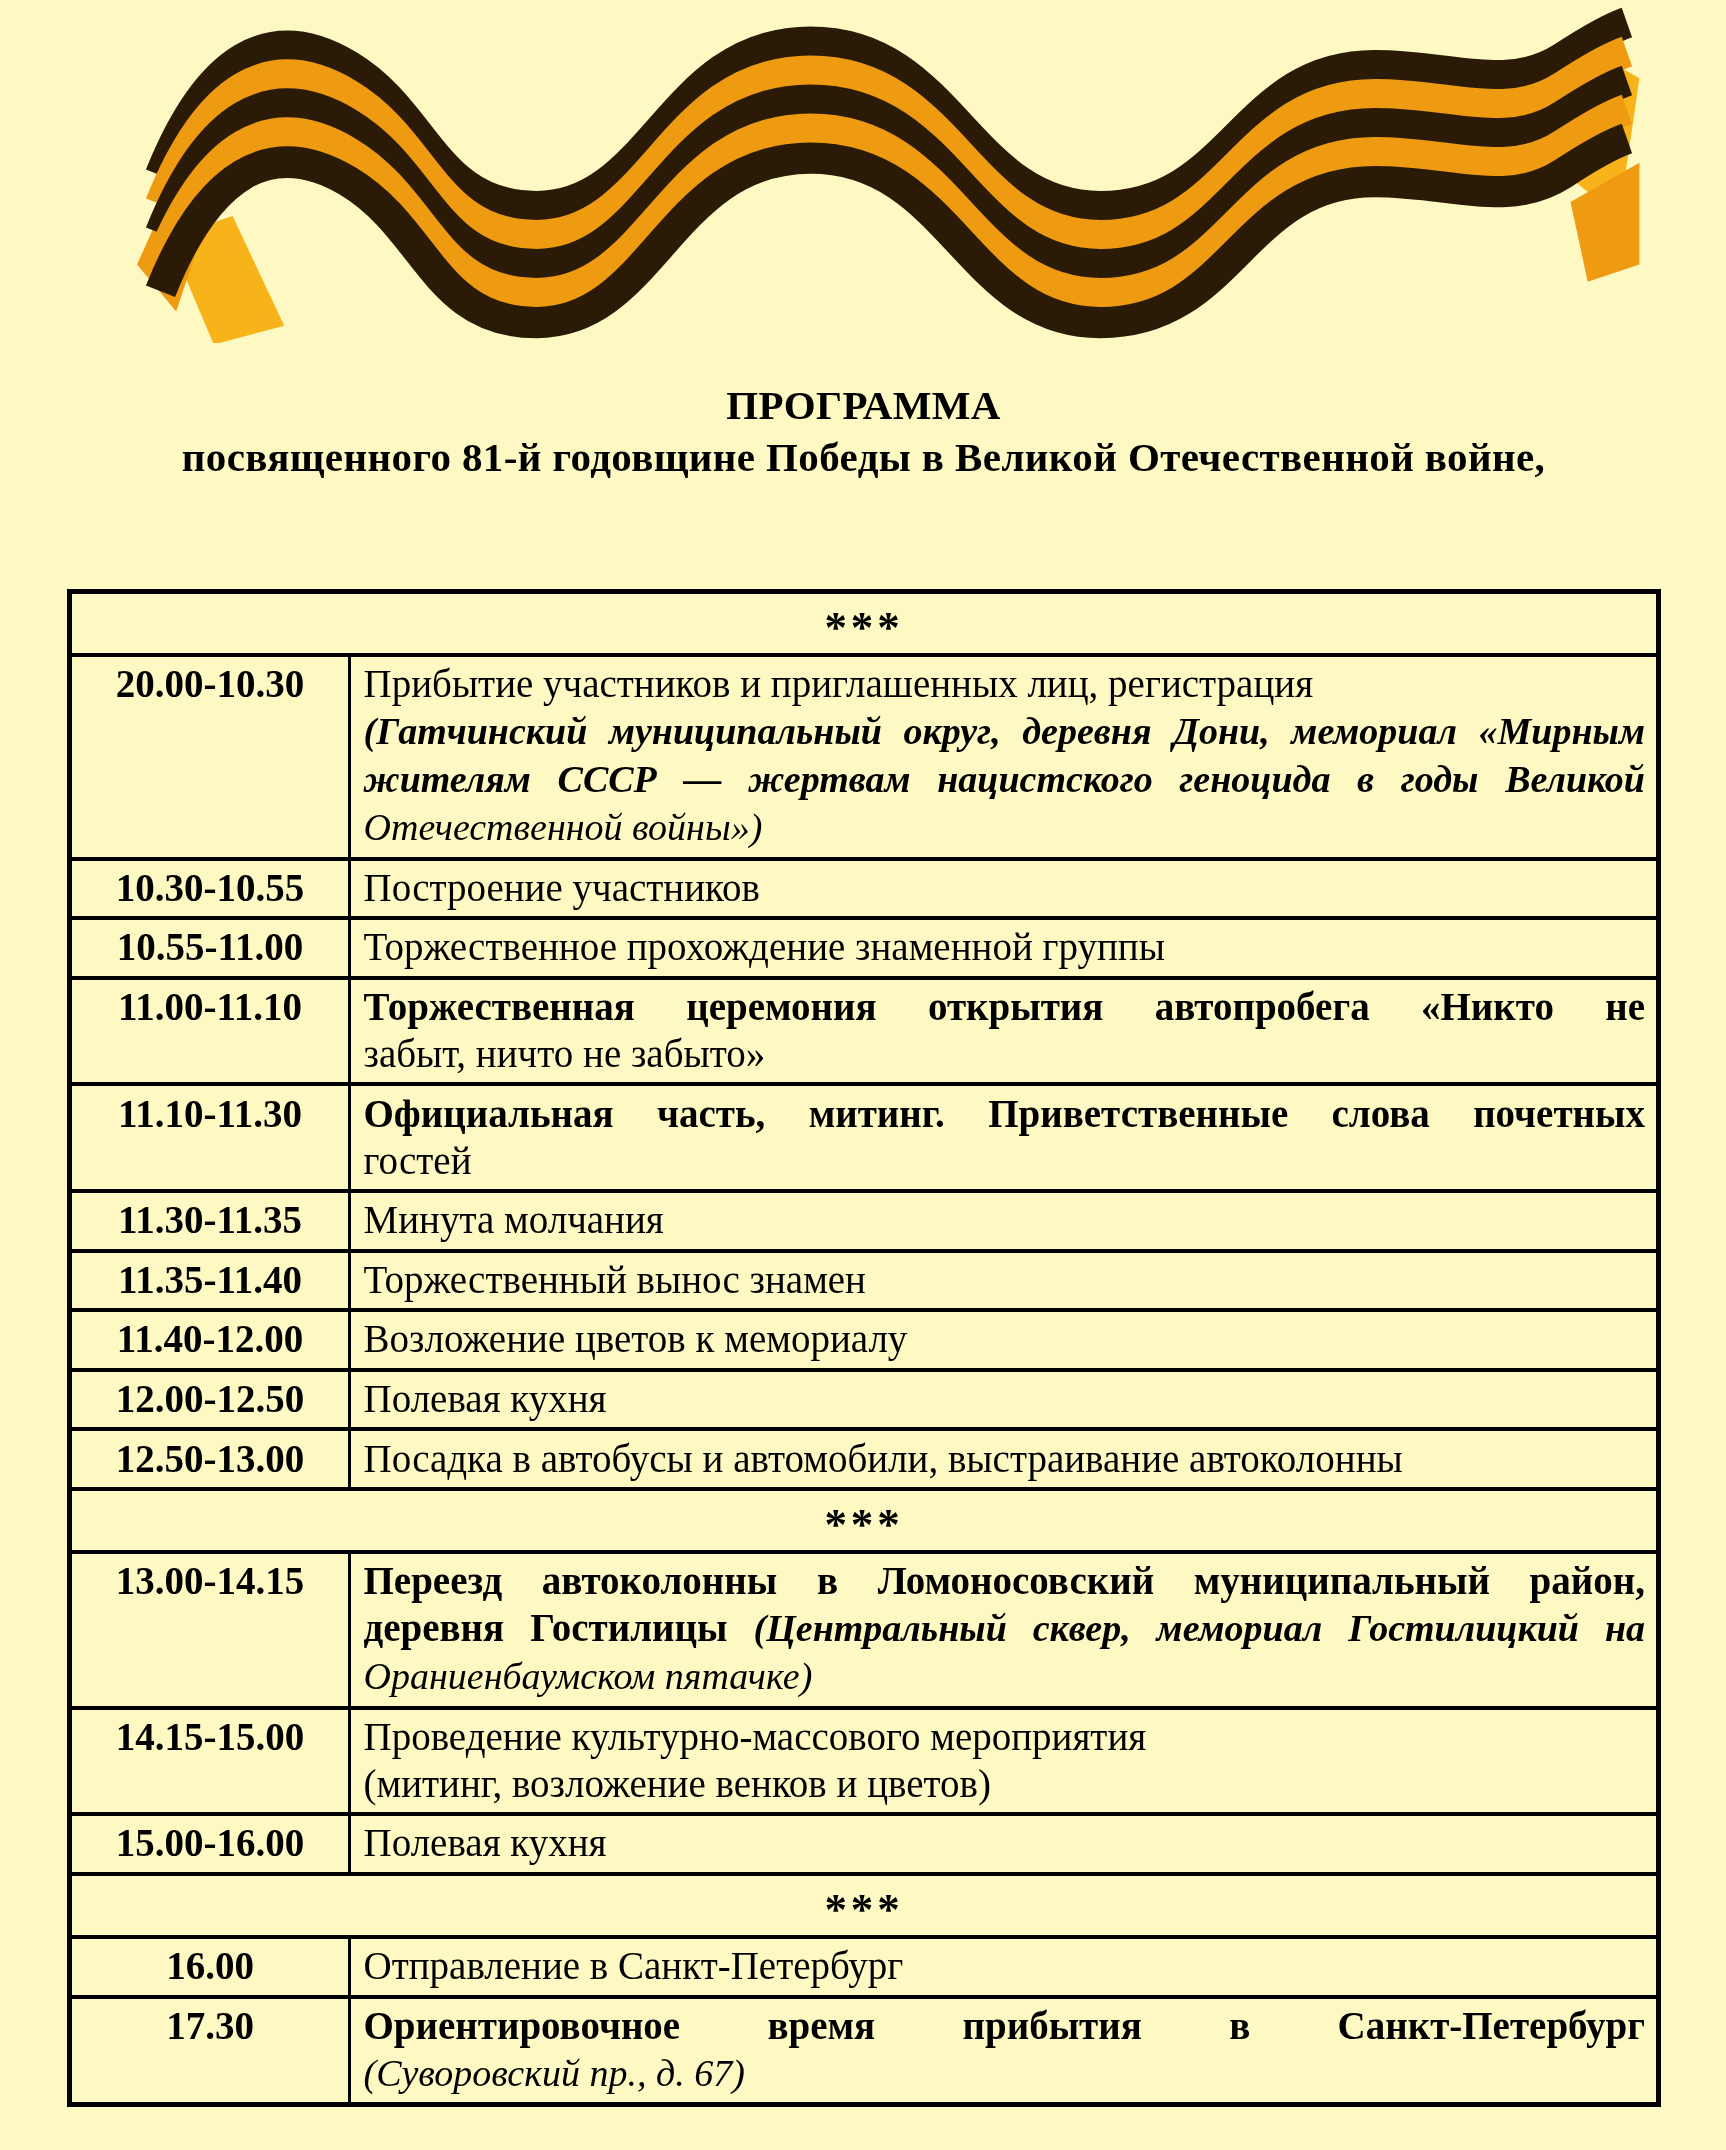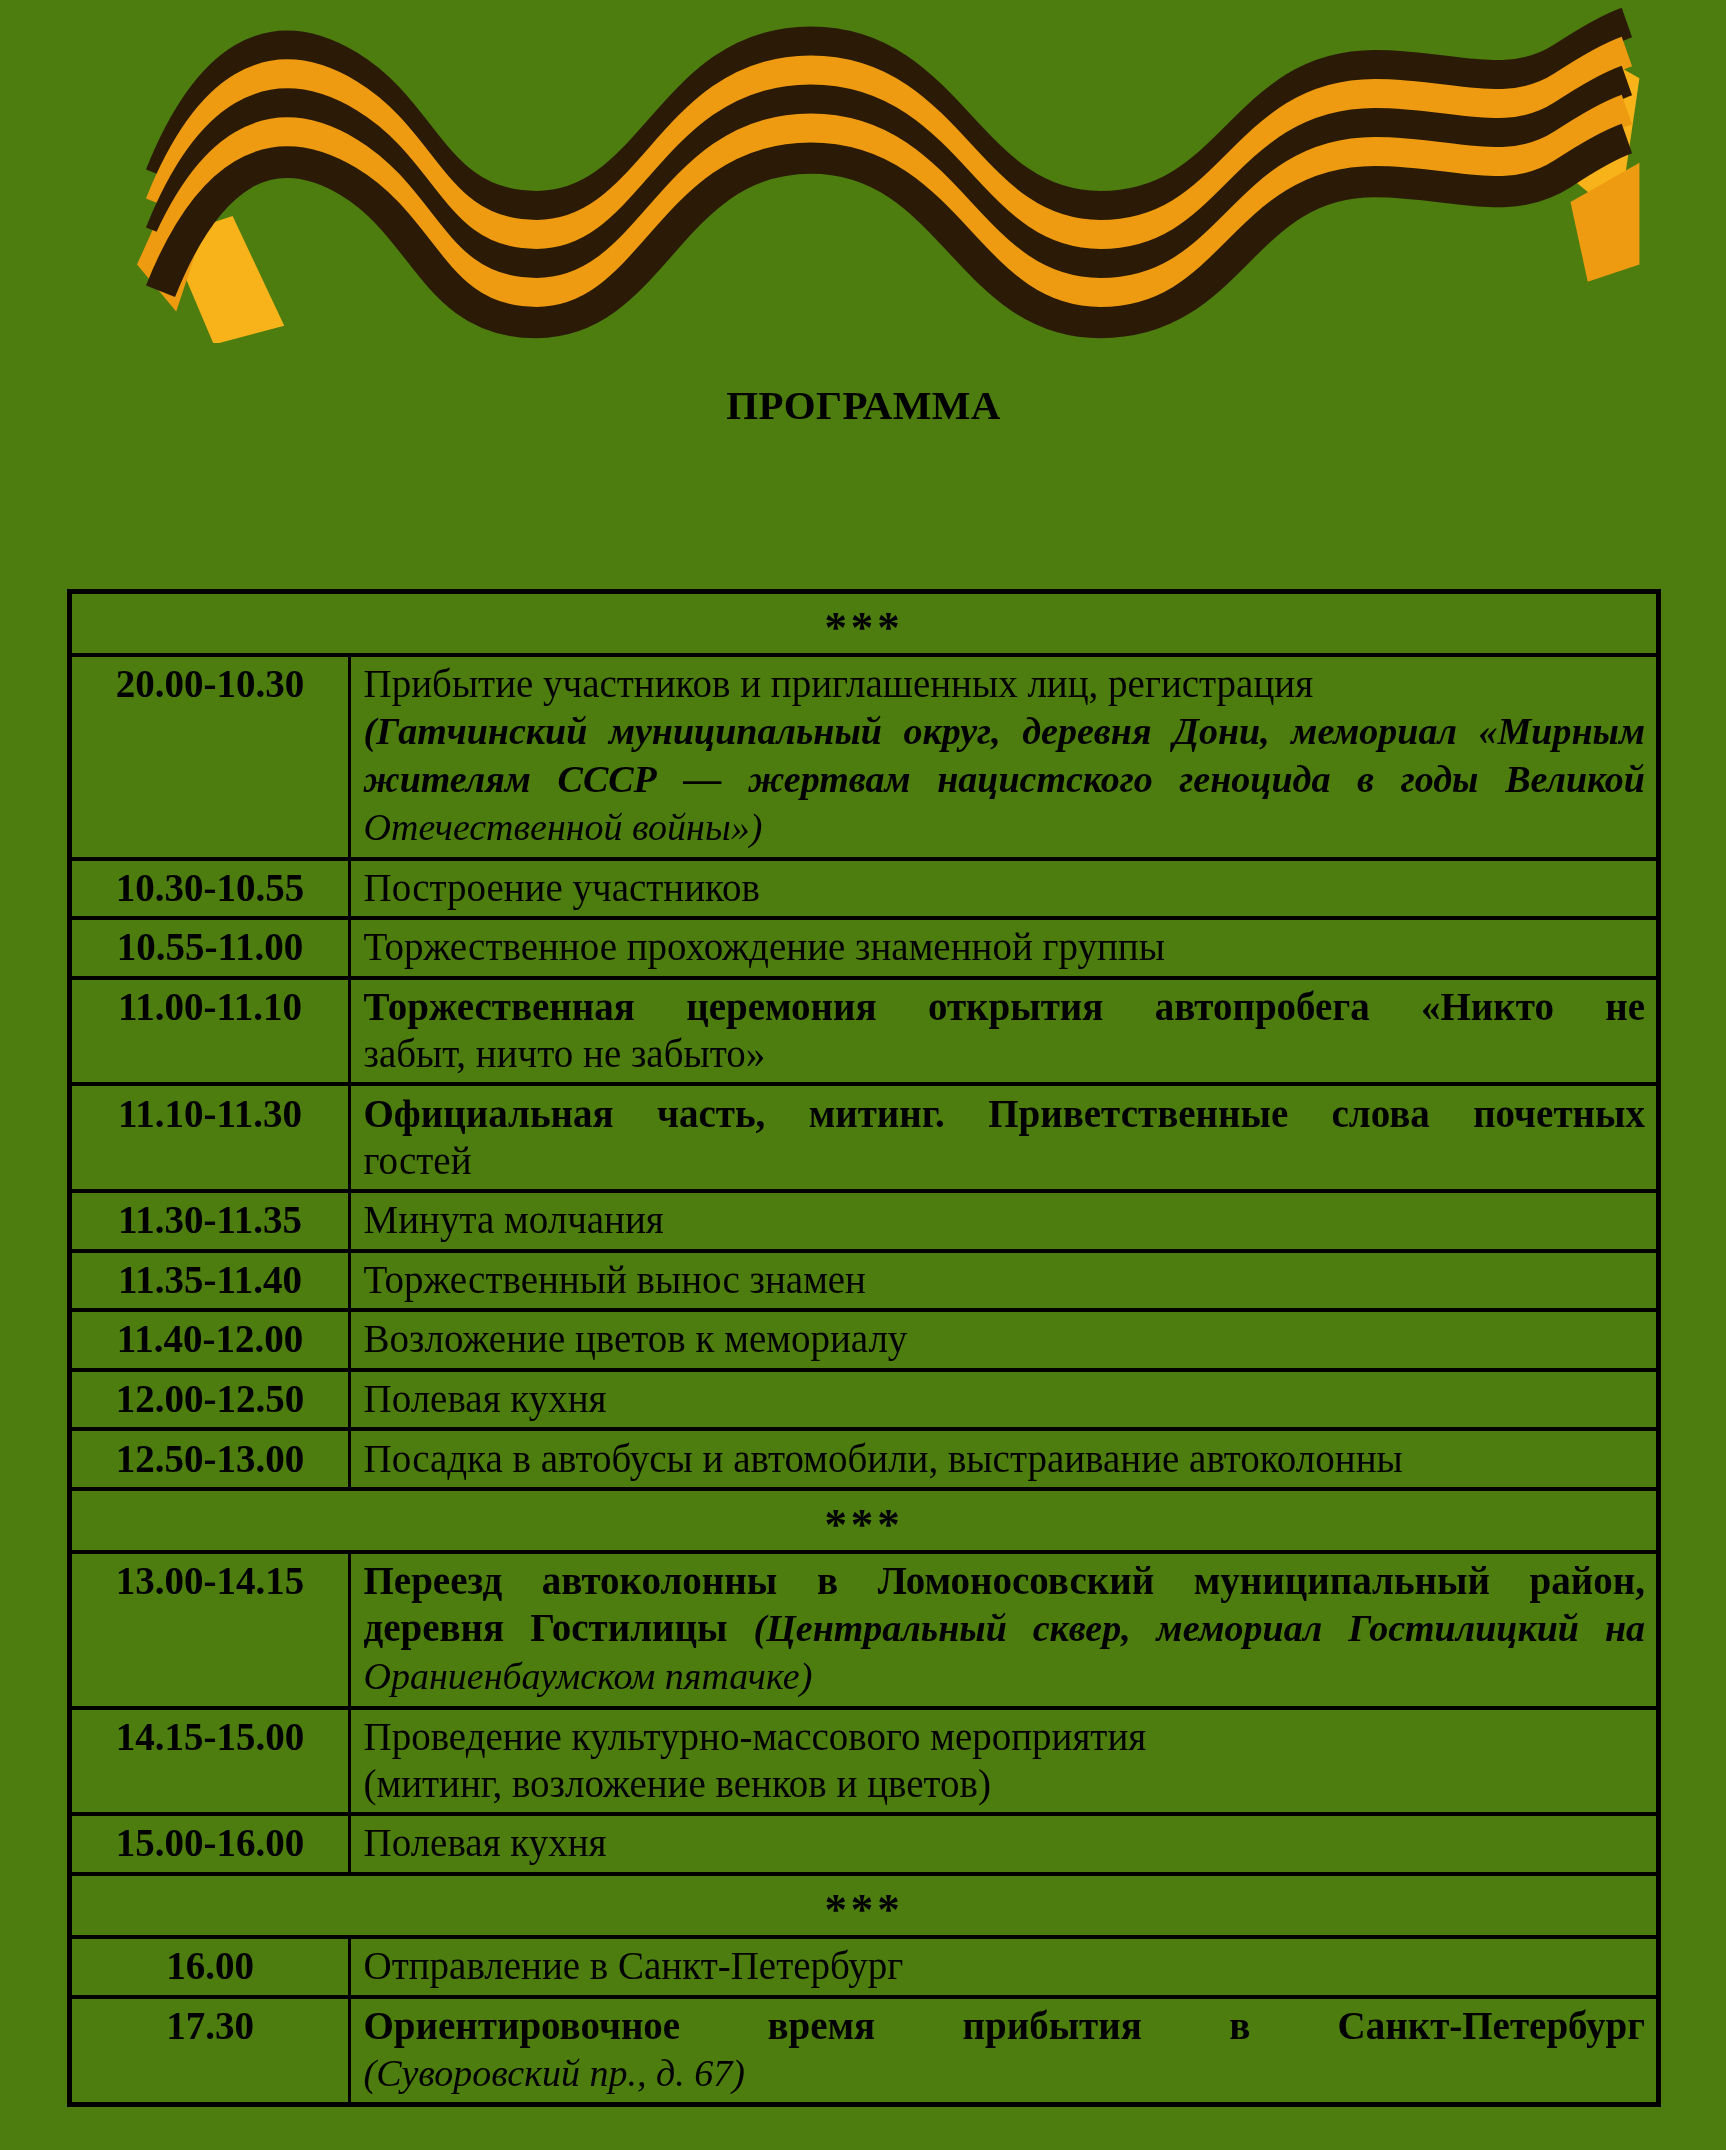--- a/index.html
+++ b/index.html
@@ -1,20 +1,20 @@
 <!DOCTYPE html>
 <html style="font-size:12.5px"><head>
 <meta charset="utf-8">
 <style>
   html, body { margin: 0; padding: 0; background: #ffffff; }
   .page {
     position: relative;
     width: 1727px;
     height: 2151px;
-    background: #4d7c0f;
+    background: #fef9c3;
     color: #000000;
     font-family: "Liberation Serif", "DejaVu Serif", serif;
     overflow: hidden;
   }
   .ribbon-wrap {
     position: absolute;
     left: 90px;
     top: 6.3px;
     width: 1551px;
     height: 337px;
@@ -93,20 +93,21 @@
         <path transform="translate(0,-37)" stroke-width="40" d="M 90,290 C 150,140 230,90 330,150 C 430,210 440,330 570,330 C 720,330 740,120 920,120 C 1100,120 1120,330 1290,330 C 1460,330 1470,150 1640,150 C 1740,150 1810,185 1880,140 C 1915,117 1942,102 1962,95" stroke="#ef9b11"></path>
         <path transform="translate(0,0)" stroke-width="40" d="M 90,290 C 150,140 230,90 330,150 C 430,210 440,330 570,330 C 720,330 740,120 920,120 C 1100,120 1120,330 1290,330 C 1460,330 1470,150 1640,150 C 1740,150 1810,185 1880,140 C 1915,117 1942,102 1962,95" stroke="#2b1b06"></path>
         <path transform="translate(0,37)" stroke-width="40" d="M 90,290 C 150,140 230,90 330,150 C 430,210 440,330 570,330 C 720,330 740,120 920,120 C 1100,120 1120,330 1290,330 C 1460,330 1470,150 1640,150 C 1740,150 1810,185 1880,140 C 1915,117 1942,102 1962,95" stroke="#ef9b11"></path>
         <path transform="translate(0,74)" stroke-width="40" d="M 90,290 C 150,140 230,90 330,150 C 430,210 440,330 570,330 C 720,330 740,120 920,120 C 1100,120 1120,330 1290,330 C 1460,330 1470,150 1640,150 C 1740,150 1810,185 1880,140 C 1915,117 1942,102 1962,95" stroke="#2b1b06"></path>
       </g>
     </svg>
   </div>
 
   <div class="title-block">
     <div class="title-line">ПРОГРАММА</div>
+    <div class="title-line">посвященного 81-й годовщине Победы в Великой Отечественной войне,</div>
   </div>
 
   <table class="schedule">
     <colgroup>
       <col style="width:280px">
       <col>
     </colgroup>
     <tbody>
         <tr>
           <td colspan="2" class="sep">***</td>

